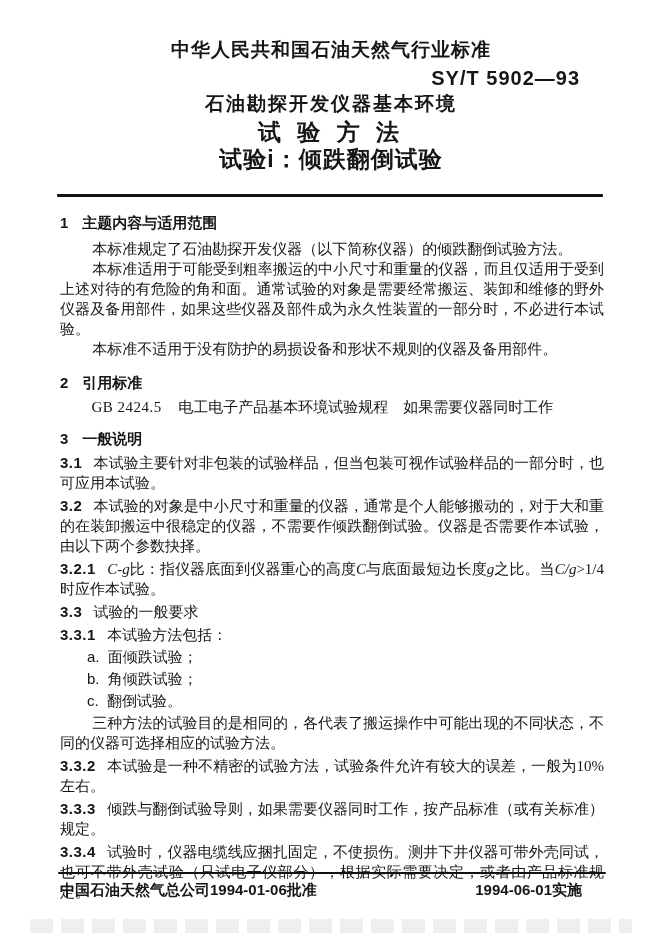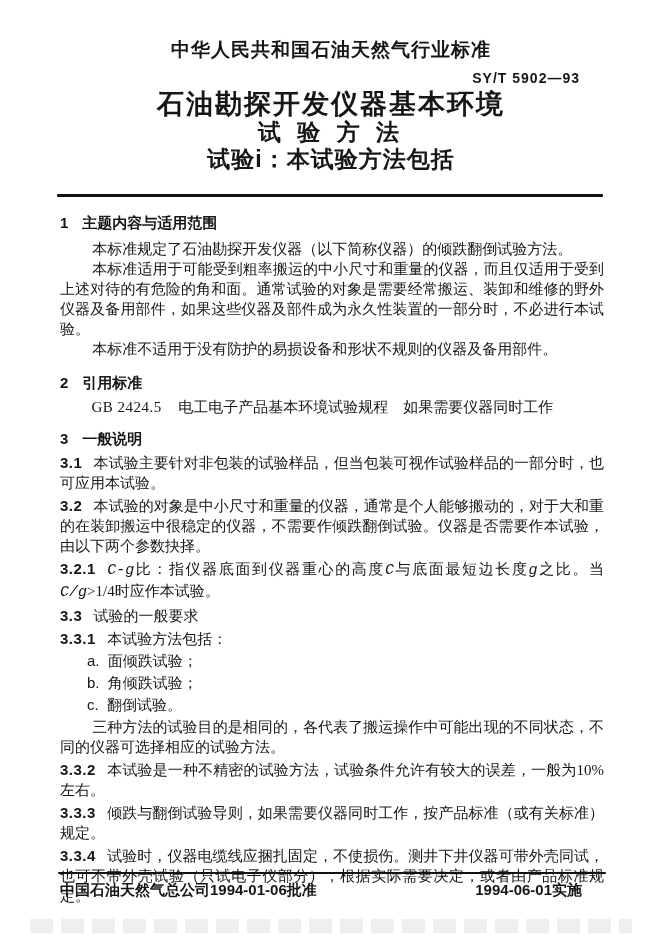--- a/index.html
+++ b/index.html
@@ -26,31 +26,31 @@
     font-size: 19px;
     line-height: 24px;
     letter-spacing: 1px;
   }
   .std-num {
     margin-top: 7px;
     padding-right: 52px;
     text-align: right;
     font-family: "Liberation Sans", "DejaVu Sans", sans-serif;
     font-weight: 700;
-    font-size: 14px;
+    font-size: 20px;
     line-height: 18px;
     letter-spacing: 1px;
   }
   
   .doc-title {
     text-align: center;
     font-family: "Liberation Sans", "DejaVu Sans", sans-serif;
     font-weight: 700;
   }
-  .doc-title .t1 { margin-top: 2px; font-size: 27px; line-height: 30px; letter-spacing: 2px; }
+  .doc-title .t1 { margin-top: 2px; font-size: 19px; line-height: 30px; letter-spacing: 2px; }
   .doc-title .t2 { font-size: 23px; line-height: 27px; letter-spacing: 5px; }
   .doc-title .t3 { font-size: 23px; line-height: 27px; letter-spacing: 1px; }
   
   .rule { background: #111; height: 2px; }
   .rule-top { margin: 21px 29px 0 27px; height: 3px; border-radius: 1px; }
   
   .body {
     margin: 0 28px 0 30px;
     font-size: 15px;
     line-height: 20px;
@@ -72,21 +72,21 @@
   .ref-line:first-of-type { margin-top: 5px; }
   .ref-code { margin-right: 1.1em; letter-spacing: 0.5px; }
   .clauses { margin-top: 4px; }
   .clause { margin-top: 3px; }
   .cnum {
     font-family: "Liberation Sans", "DejaVu Sans", sans-serif;
     font-weight: 700;
     margin-right: 0.75em;
     letter-spacing: 0.5px;
   }
-  .it { font-style: italic; font-family: Liberation Mono, monospace; }
+  .it { font-style: italic; font-family: Liberation Serif, serif; }
   sub.ref-sub { font-size: 11px; }
   .sub-line { margin-left: 4em; margin-top: 1px; }
   .item { margin-left: 1.8em; margin-top: 2px; }
   .item-label { margin-right: 0.55em; font-family: "Liberation Sans", "DejaVu Sans", sans-serif; }
   .para-flow { text-indent: 2.15em; margin-top: 2px; }
   
   .footer-rule {
     position: absolute;
     left: 28px; right: 26px; top: 856px;
     height: 2px; background: #111; border-radius: 1px;
@@ -113,21 +113,21 @@
 <body>
 
 <div class="page">
 
   <div class="std-type">中华人民共和国石油天然气行业标准</div>
   <div class="std-num">SY/T 5902—93</div>
 
   <div class="doc-title">
     <div class="t1">石油勘探开发仪器基本环境</div>
     <div class="t2">试 验 方 法</div>
-    <div class="t3">试验i：本试验方法包括</div>
+    <div class="t3">试验i：倾跌翻倒试验</div>
   </div>
 
   <div class="rule rule-top"></div>
 
   <div class="body">
 
     <div class="sec-heading sh1">
       <span class="num">1</span><span>主题内容与适用范围</span>
     </div>
     <div class="paras">

